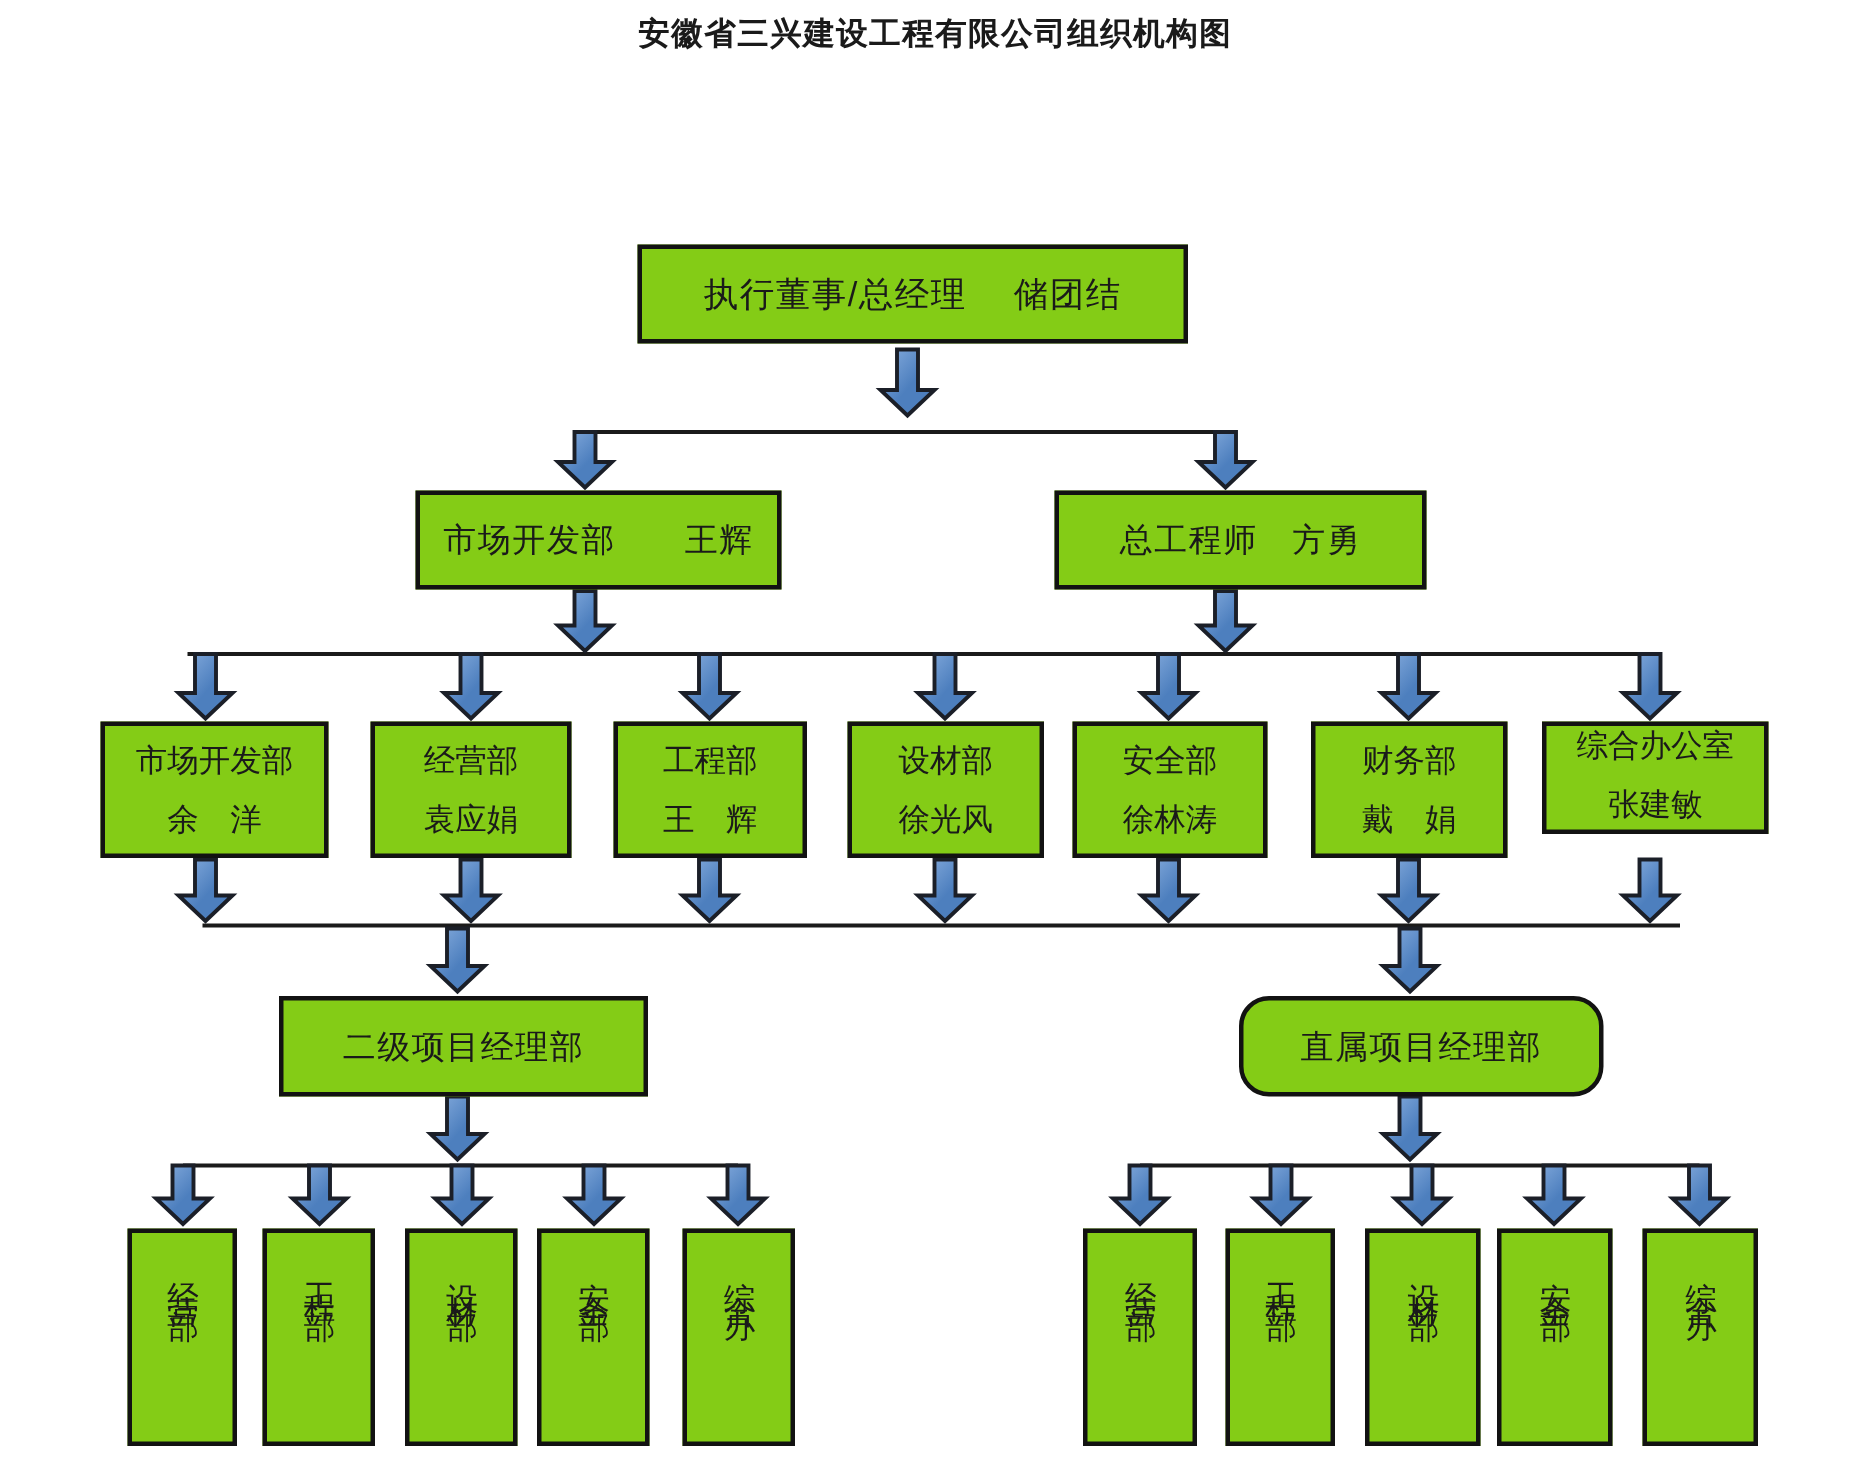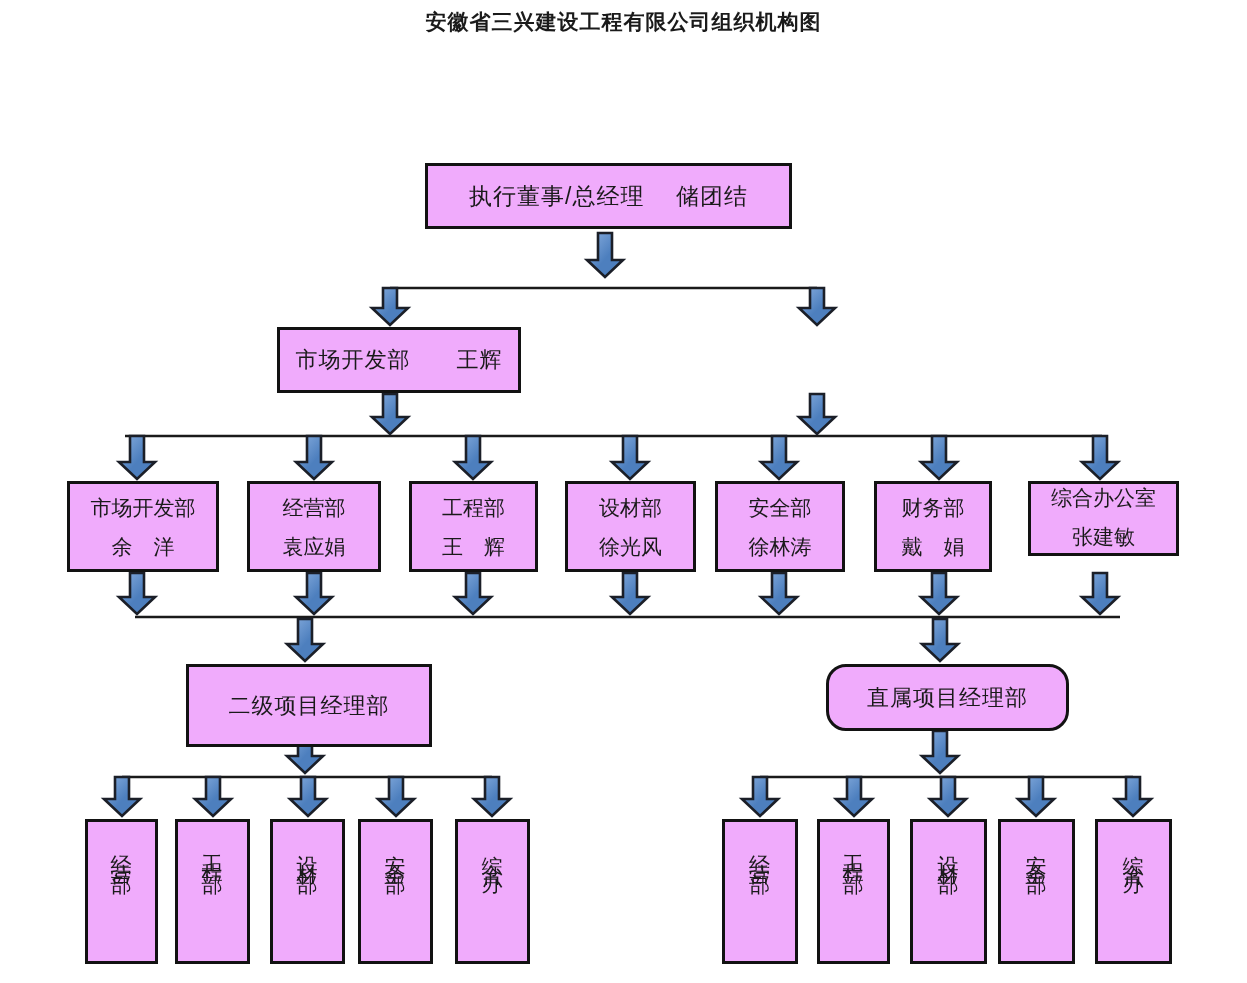--- a/index.html
+++ b/index.html
@@ -14,21 +14,21 @@
     overflow:hidden;
   }
   #connector-layer{position:absolute; left:0; top:0; width:1247px; height:983px;}
   .cline{stroke:var(--line-color); stroke-width:2.6; fill:none;}
   .barrow{fill:url(#agrad); stroke:var(--arrow-outline); stroke-width:2.6; stroke-linejoin:miter;}
   .page-title{
     position:absolute; left:0; top:8px; width:100%; text-align:center;
     font-size:21px; font-weight:bold; letter-spacing:1px;
   }
   .obox{
-    position:absolute; background:#f0abfc; border:3px solid var(--box-border);
+    position:absolute; background:#84cc16; border:3px solid var(--box-border);
     display:flex; align-items:center; justify-content:center; text-align:center;
   }
   .single{font-size:22px; letter-spacing:1px;}
   .dept{flex-direction:column; font-size:21px; line-height:39px; }
   .vbox{align-items:flex-start; padding-top:16px;}
   .vlabel{
     writing-mode:vertical-lr; text-orientation:upright;
     font-size:21px; letter-spacing:9px; line-height:1;
   }
 </style>
@@ -97,20 +97,23 @@
 
   <div class="page-title">安徽省三兴建设工程有限公司组织机构图</div>
 
   <div class="obox single" style="left:425px; top:163px; width:367px; height:66px; font-size:23px;">
     <span>执行董事/总经理　 储团结</span>
   </div>
 
   <div class="obox single" style="left:277px; top:327px; width:244px; height:66px;">
     <span>市场开发部　　王辉</span>
   </div>
+  <div class="obox single" style="left:703px; top:327px; width:248px; height:66px;">
+    <span>总工程师　方勇</span>
+  </div>
 
   <div class="obox dept" style="left:67px; top:481px; width:152px; height:91px;">
     <div>市场开发部</div>
     <div>余　洋</div>
   </div>
   <div class="obox dept" style="left:247px; top:481px; width:134px; height:91px;">
     <div>经营部</div>
     <div>袁应娟</div>
   </div>
   <div class="obox dept" style="left:409px; top:481px; width:129px; height:91px;">
@@ -118,30 +121,30 @@
     <div>王　辉</div>
   </div>
   <div class="obox dept" style="left:565px; top:481px; width:131px; height:91px;">
     <div>设材部</div>
     <div>徐光风</div>
   </div>
   <div class="obox dept" style="left:715px; top:481px; width:130px; height:91px;">
     <div>安全部</div>
     <div>徐林涛</div>
   </div>
-  <div class="obox dept" style="left:874px; top:481px; width:118px; height:91px;">
+  <div class="obox dept" style="left:874px; top:481px; width:131px; height:91px;">
     <div>财务部</div>
     <div>戴　娟</div>
   </div>
   <div class="obox dept" style="left:1028px; top:481px; width:151px; height:75px;font-family:Liberation Mono, monospace;">
     <div>综合办公室</div>
     <div>张建敏</div>
   </div>
 
-  <div class="obox single" style="left:186px; top:664px; width:246px; height:83px;">
+  <div class="obox single" style="left:186px; top:664px; width:246px; height:67px;">
     <span>二级项目经理部</span>
   </div>
   <div class="obox single" style="left:826px; top:664px; width:243px; height:67px;border-radius:20px;">
     <span>直属项目经理部</span>
   </div>
 
   <div class="obox vbox" style="left:85px; top:819px; width:73px; height:145px;">
     <span class="vlabel">经营部</span>
   </div>
   <div class="obox vbox" style="left:175px; top:819px; width:75px; height:145px;">

